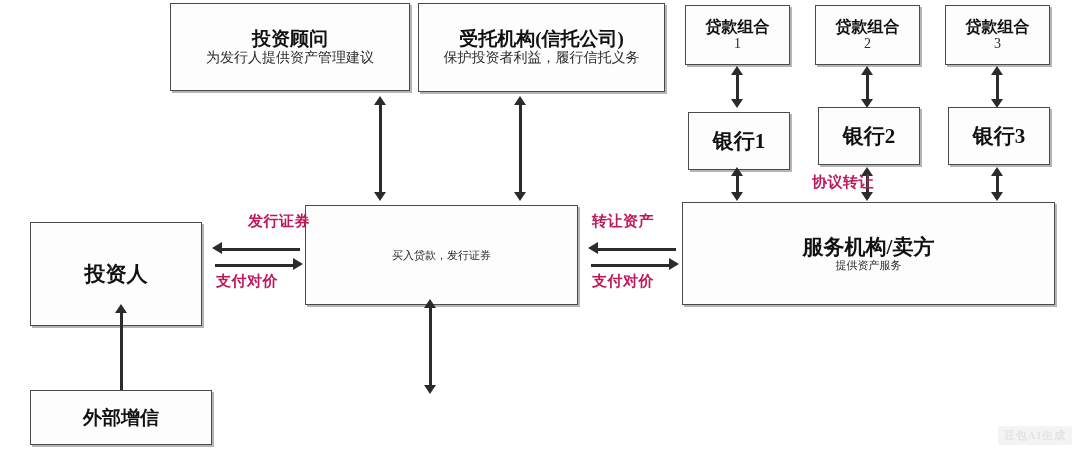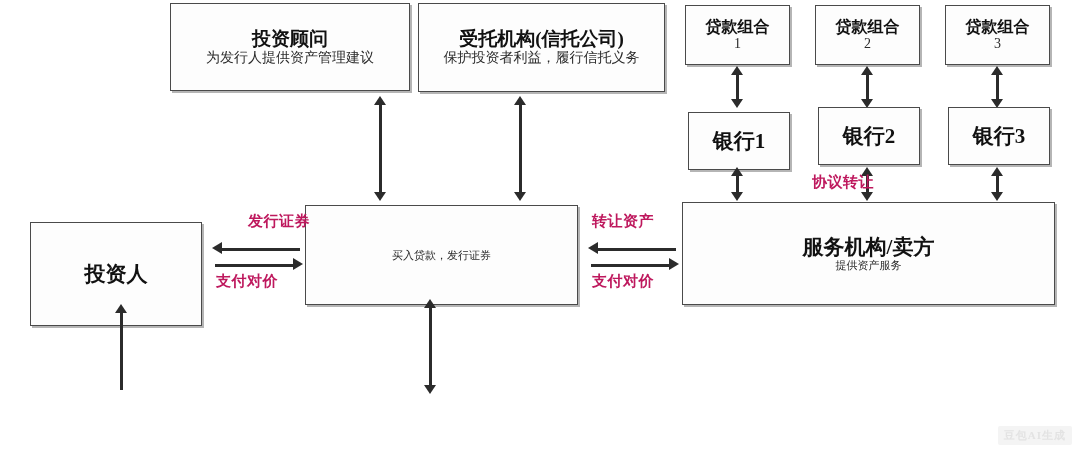--- a/index.html
+++ b/index.html
@@ -155,16 +155,19 @@
   <div class="arrow arr-right" style="left:669px;top:258px;"></div>
   <div class="edge-label" style="left:592px;top:272px;">支付对价</div>
 
   <div class="vline" style="left:120px;top:312px;height:78px;"></div>
   <div class="arrow arr-up" style="left:115px;top:304px;"></div>
 
   <div class="vline" style="left:429px;top:306px;height:82px;"></div>
   <div class="arrow arr-up" style="left:424px;top:299px;"></div>
   <div class="arrow arr-down" style="left:424px;top:385px;"></div>
 
+  <div class="box t-md" style="left:30px;top:390px;width:182px;height:55px;">
+    <div class="title">外部增信</div>
+  </div>
 
 
   <div class="watermark">豆包AI生成</div>
 </div>
 
 </body></html>

